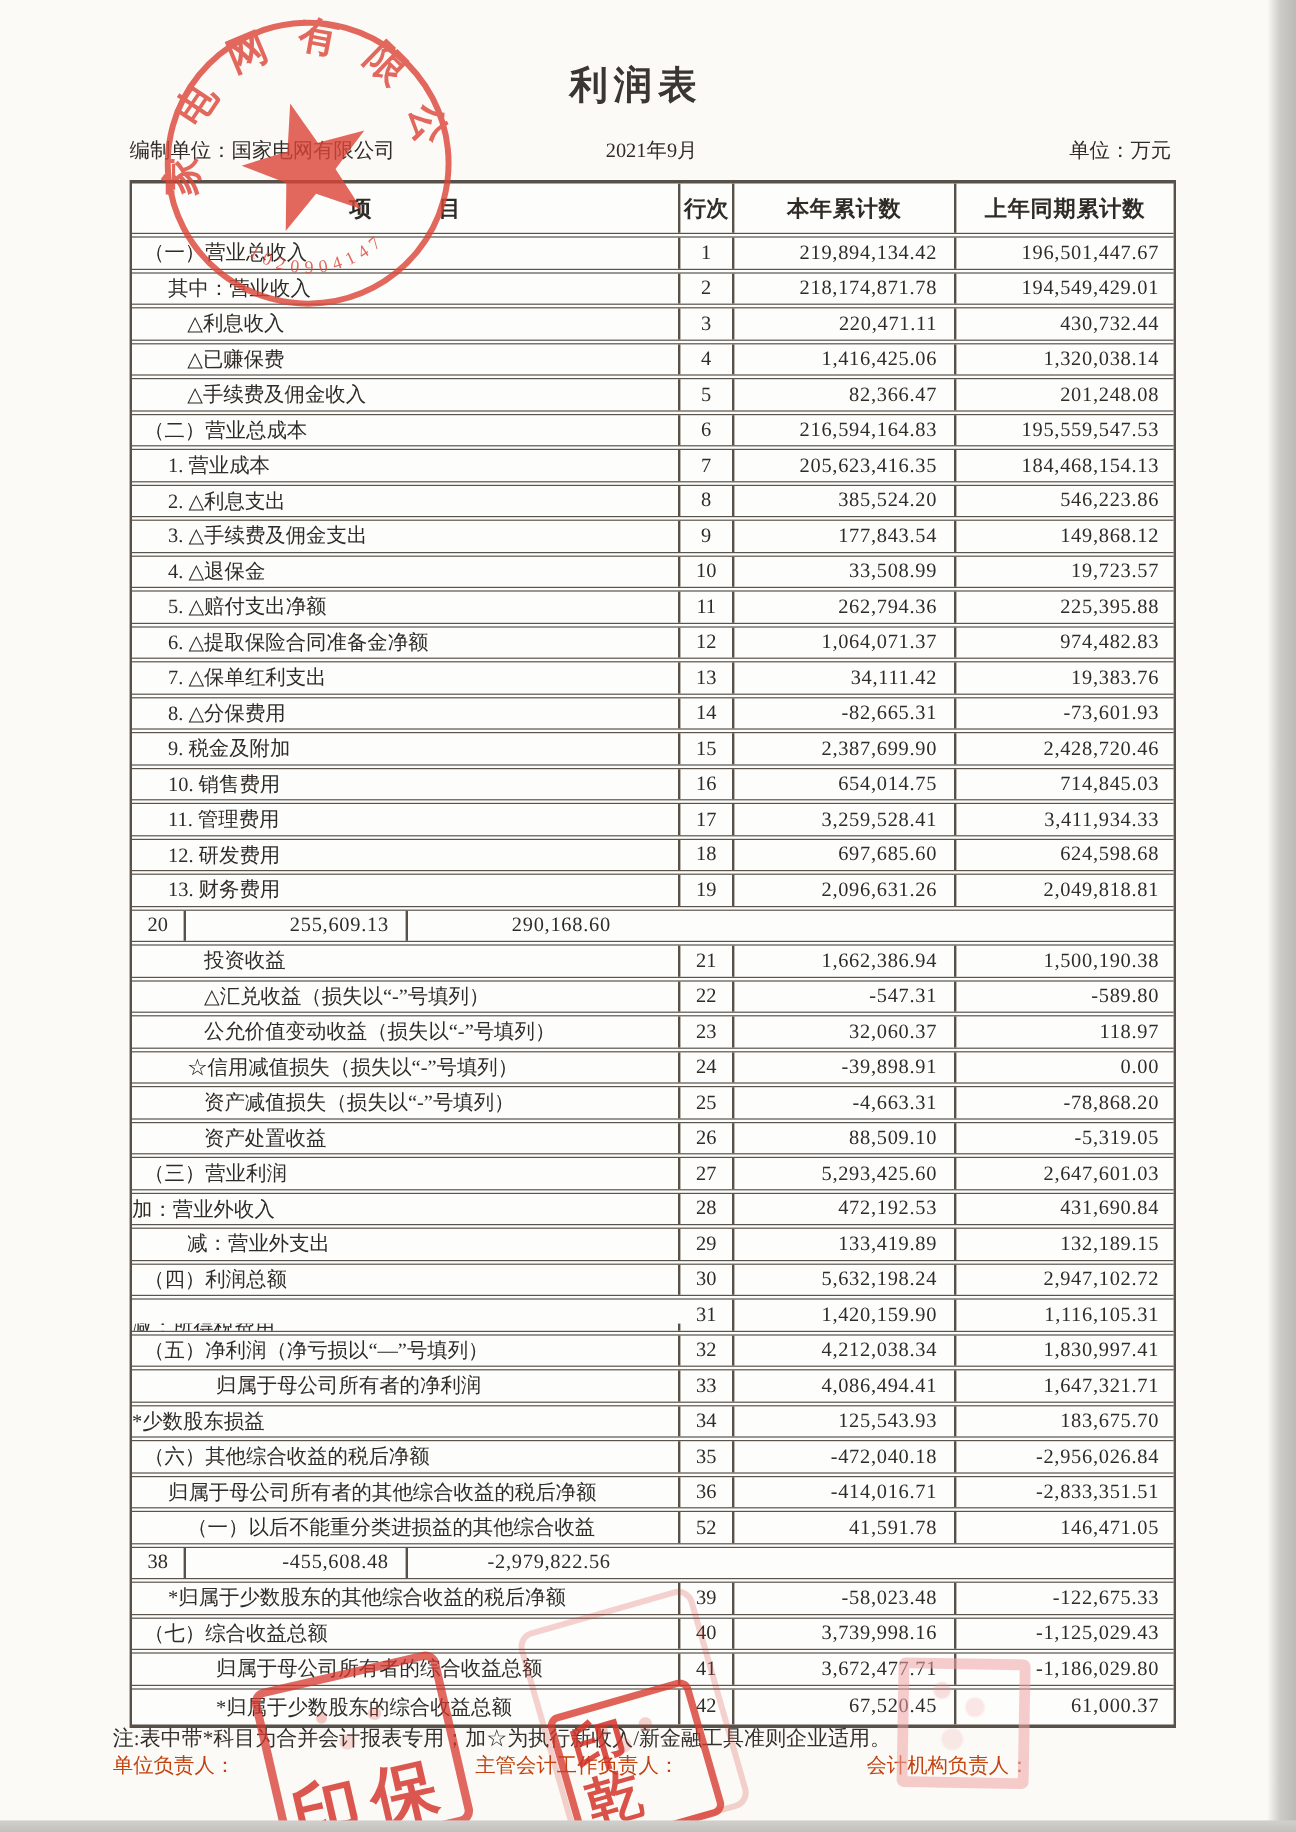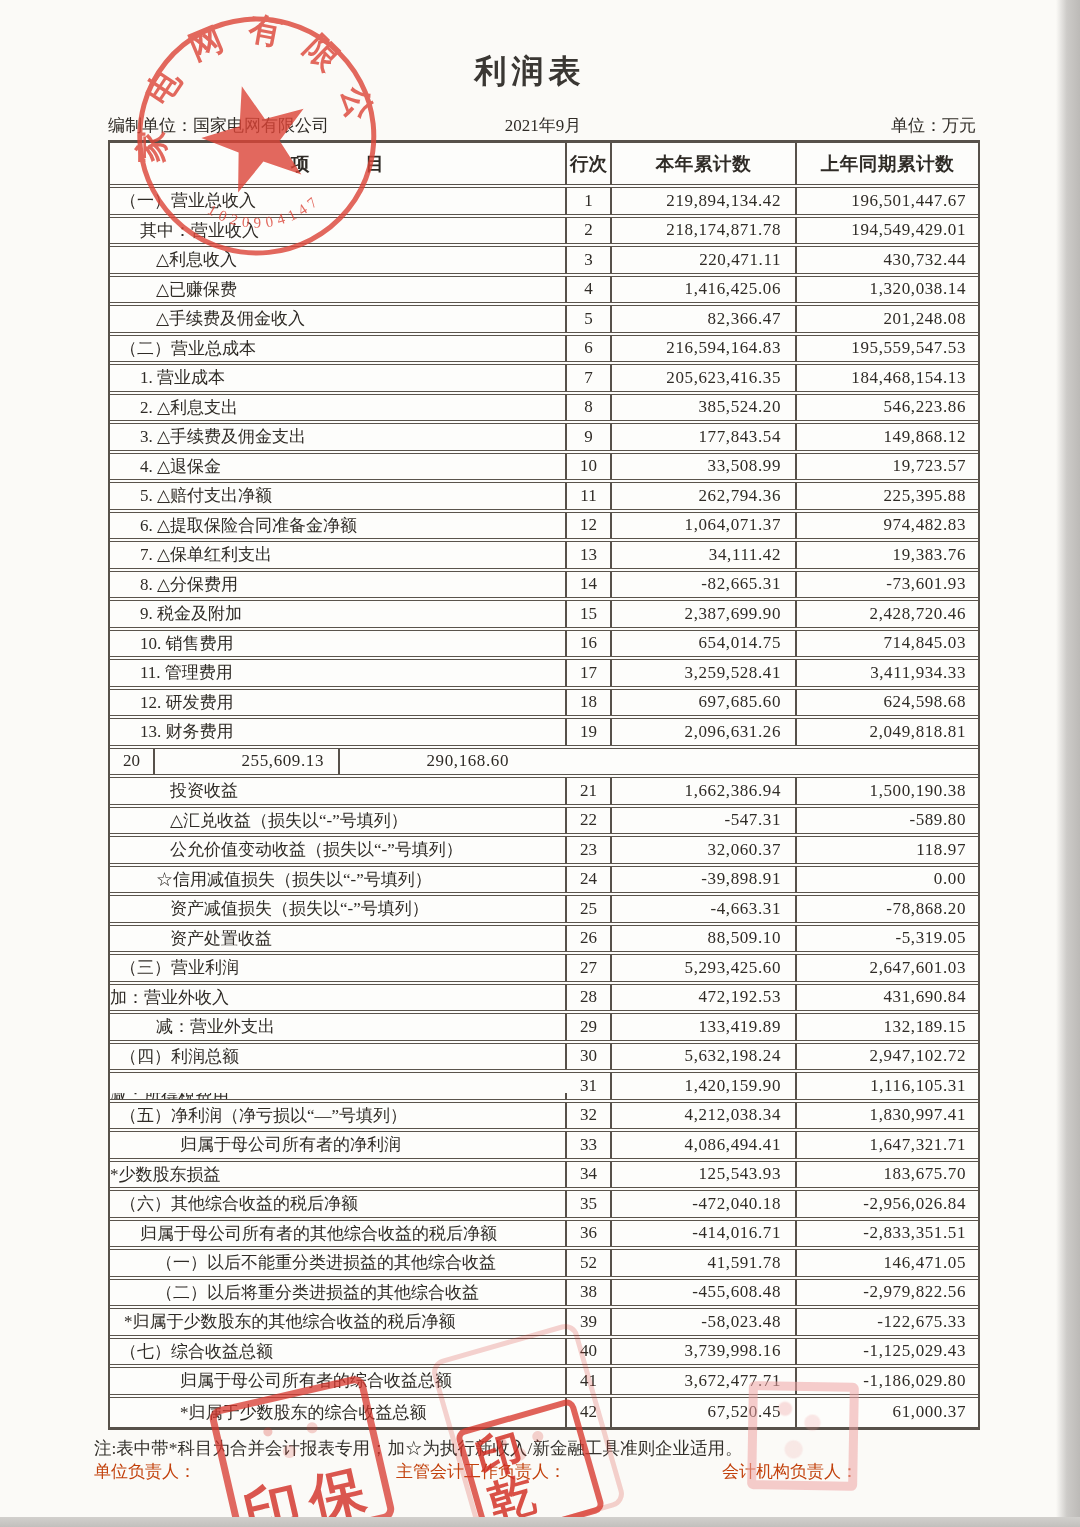--- a/index.html
+++ b/index.html
@@ -13,21 +13,21 @@
   .title{
     position:absolute;top:50px;left:0;width:1060px;text-align:center;
     font-size:32px;font-weight:bold;letter-spacing:5px;color:#3a3733;
   }
   .meta{position:absolute;top:114px;left:108px;width:870px;height:24px;font-size:17px;}
   .meta-prepared{position:absolute;left:0;top:0;}
   .meta-period{position:absolute;left:0;top:0;width:100%;text-align:center;}
   .meta-unit{position:absolute;right:2px;top:0;}
   
   .ptable{
-    position:absolute;left:108px;top:140px;width:872px;box-sizing:border-box;
+    position:absolute;left:108px;top:150px;width:872px;box-sizing:border-box;
     border:2px solid #57514a;border-top-width:3px;border-bottom-width:3px;
     background:rgba(255,255,255,.55);
   }
   .thead{display:flex;box-sizing:border-box;height:45px;border-bottom:4px double #57514a;
     font-weight:bold;font-size:18.5px;}
   .trow{display:flex;box-sizing:border-box;height:29.5px;border-bottom:4px double #5a544c;font-size:17px;}
   .tbody .trow:last-child{border-bottom:none;}
   .c{box-sizing:border-box;display:flex;align-items:center;overflow:hidden;white-space:nowrap;}
   .c-item{width:457px;border-right:2px solid #57514a;}
   .c-line{width:45px;border-right:2px solid #57514a;justify-content:center;}
@@ -327,27 +327,26 @@
           <div class="c c-cur">-414,016.71</div>
           <div class="c c-pri">-2,833,351.51</div>
         </div>
         <div class="trow">
           <div class="c c-item" style="padding-left: 46px;">（一）以后不能重分类进损益的其他综合收益</div>
           <div class="c c-line">52</div>
           <div class="c c-cur">41,591.78</div>
           <div class="c c-pri">146,471.05</div>
         </div>
         <div class="trow">
-          <div class="c c-item" style="padding-left: 46px;">（二）以后将重分类进损益的其他综合收益</div>
           <div class="c c-line">38</div>
           <div class="c c-cur">-455,608.48</div>
           <div class="c c-pri">-2,979,822.56</div>
         </div>
         <div class="trow">
-          <div class="c c-item" style="padding-left: 14px;">*归属于少数股东的其他综合收益的税后净额</div>
+          <div class="c c-item" style="padding-left: 30px;">*归属于少数股东的其他综合收益的税后净额</div>
           <div class="c c-line">39</div>
           <div class="c c-cur">-58,023.48</div>
           <div class="c c-pri">-122,675.33</div>
         </div>
         <div class="trow">
           <div class="c c-item" style="padding-left: 10px;">（七）综合收益总额</div>
           <div class="c c-line">40</div>
           <div class="c c-cur">3,739,998.16</div>
           <div class="c c-pri">-1,125,029.43</div>
         </div>

